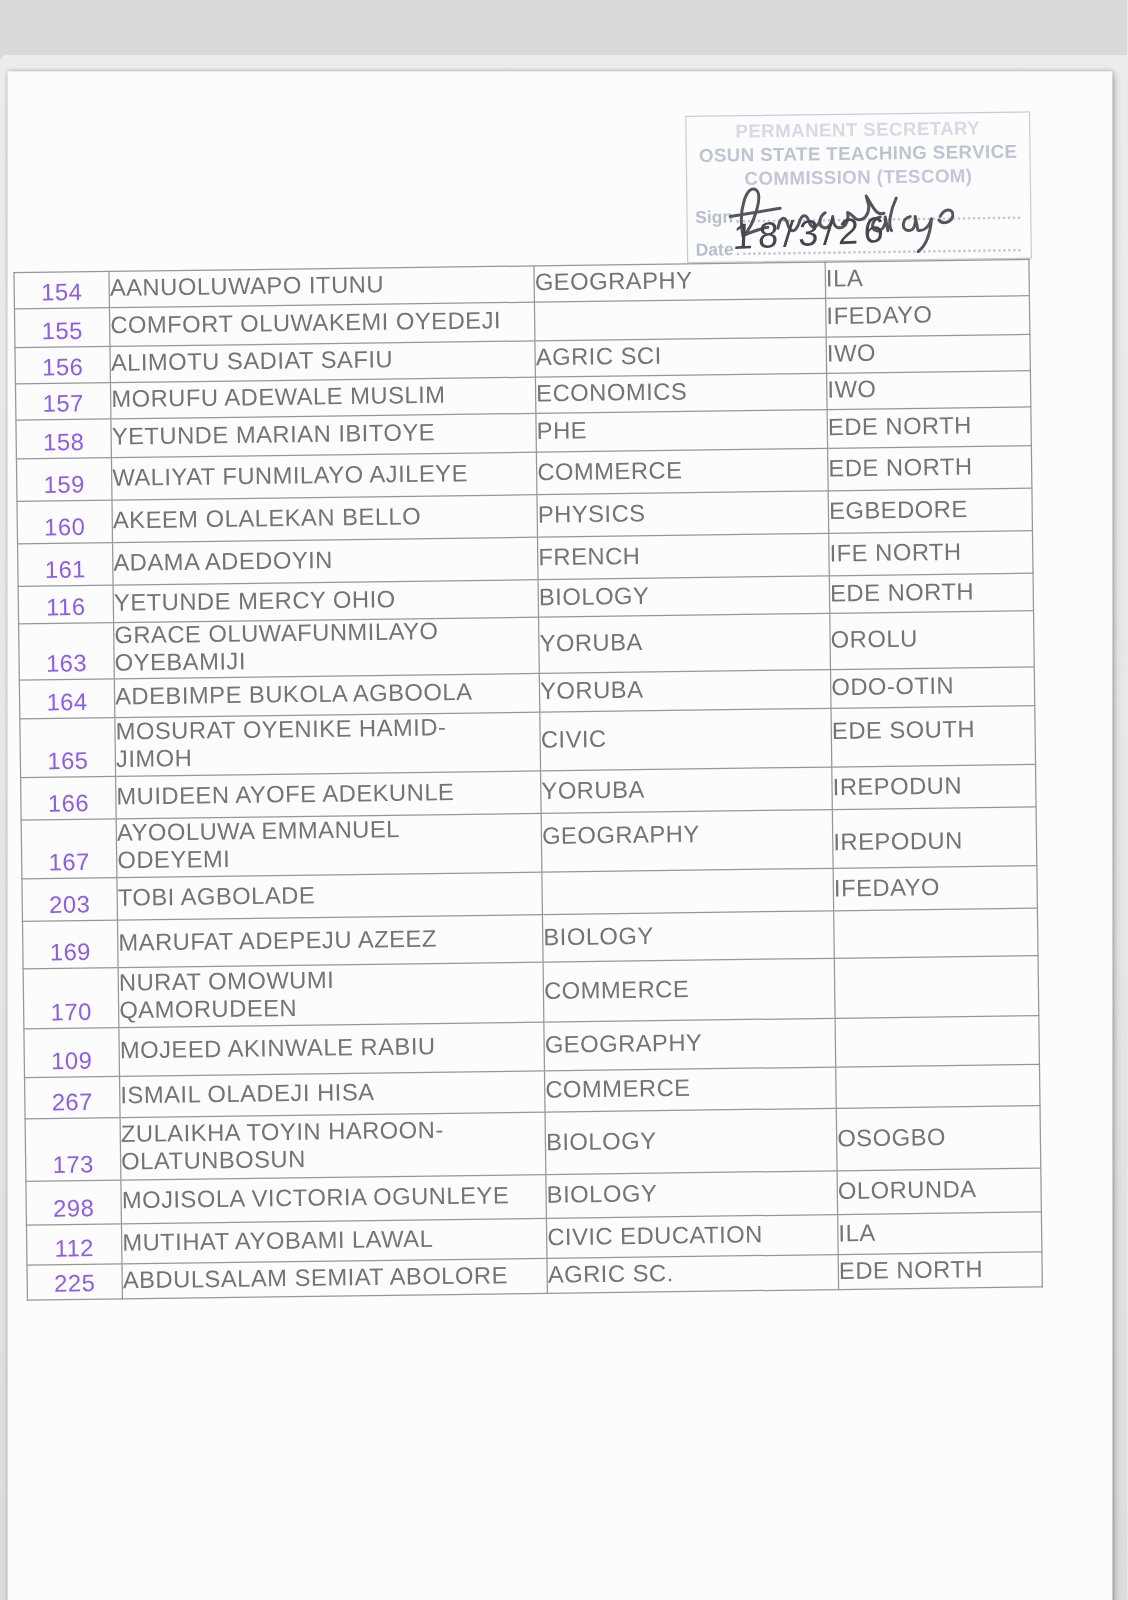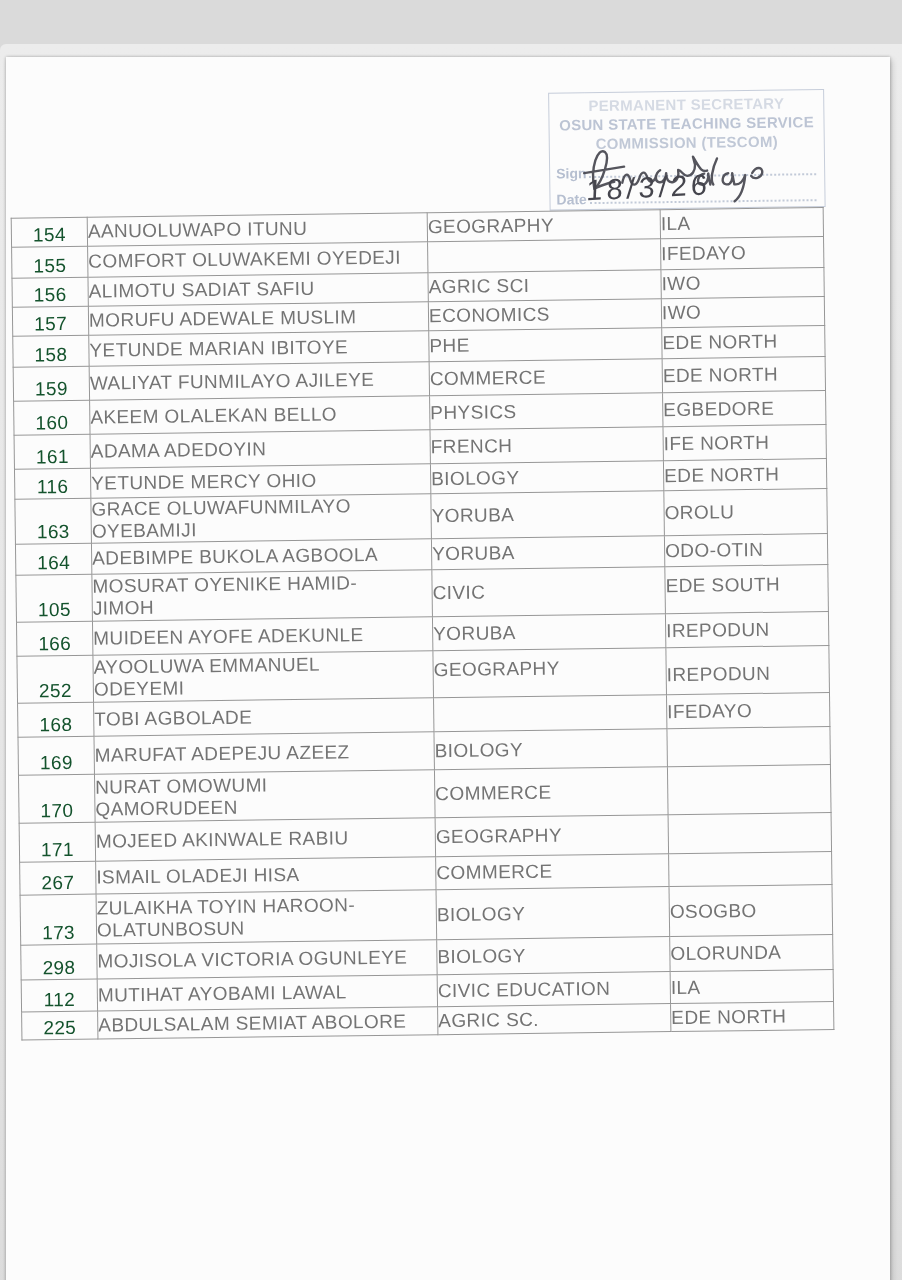--- a/index.html
+++ b/index.html
@@ -68,21 +68,21 @@
     font-size:19px;
     letter-spacing:.4px;
   }
   table.list td{
     border:1px solid #979797;
     overflow:hidden;
     padding:0;
   }
   td.c-no{
     text-align:center;vertical-align:bottom;
-    padding-bottom:3px;color:#14532d;
+    padding-bottom:3px;color:#8b5cf6;
   }
   td.c-name{
     padding-left:11px;vertical-align:middle;
     white-space:pre-line;line-height:22px;
   }
   td.c-subject{padding-left:15px;vertical-align:middle;}
   td.c-lga{padding-left:14px;vertical-align:middle;}
 </style>
 </head>
 <body>
@@ -183,60 +183,60 @@
           <td class="c-subject">YORUBA</td>
           <td class="c-lga">OROLU</td>
         </tr>
         <tr style="height:31px">
           <td class="c-no">164</td>
           <td class="c-name">ADEBIMPE BUKOLA AGBOOLA</td>
           <td class="c-subject">YORUBA</td>
           <td class="c-lga">ODO-OTIN</td>
         </tr>
         <tr style="height:47px">
-          <td class="c-no">105</td>
+          <td class="c-no">165</td>
           <td class="c-name">MOSURAT OYENIKE HAMID-
 JIMOH</td>
           <td class="c-subject">CIVIC</td>
           <td class="c-lga" style="vertical-align:top;padding-top:8px;">EDE SOUTH</td>
         </tr>
         <tr style="height:34px">
           <td class="c-no">166</td>
           <td class="c-name">MUIDEEN AYOFE ADEKUNLE</td>
           <td class="c-subject">YORUBA</td>
           <td class="c-lga">IREPODUN</td>
         </tr>
         <tr style="height:47px">
-          <td class="c-no">252</td>
+          <td class="c-no">167</td>
           <td class="c-name">AYOOLUWA EMMANUEL
 ODEYEMI</td>
           <td class="c-subject" style="vertical-align:top;padding-top:8px;">GEOGRAPHY</td>
           <td class="c-lga" style="vertical-align:bottom;padding-bottom:8px;">IREPODUN</td>
         </tr>
         <tr style="height:34px">
-          <td class="c-no">168</td>
+          <td class="c-no">203</td>
           <td class="c-name">TOBI AGBOLADE</td>
           <td class="c-subject"></td>
           <td class="c-lga">IFEDAYO</td>
         </tr>
         <tr style="height:38px">
           <td class="c-no">169</td>
           <td class="c-name">MARUFAT ADEPEJU AZEEZ</td>
           <td class="c-subject">BIOLOGY</td>
           <td class="c-lga"></td>
         </tr>
         <tr style="height:48px">
           <td class="c-no">170</td>
           <td class="c-name">NURAT OMOWUMI
 QAMORUDEEN</td>
           <td class="c-subject">COMMERCE</td>
           <td class="c-lga"></td>
         </tr>
         <tr style="height:39px">
-          <td class="c-no">171</td>
+          <td class="c-no">109</td>
           <td class="c-name">MOJEED AKINWALE RABIU</td>
           <td class="c-subject">GEOGRAPHY</td>
           <td class="c-lga"></td>
         </tr>
         <tr style="height:33px">
           <td class="c-no">267</td>
           <td class="c-name">ISMAIL OLADEJI HISA</td>
           <td class="c-subject">COMMERCE</td>
           <td class="c-lga"></td>
         </tr>

